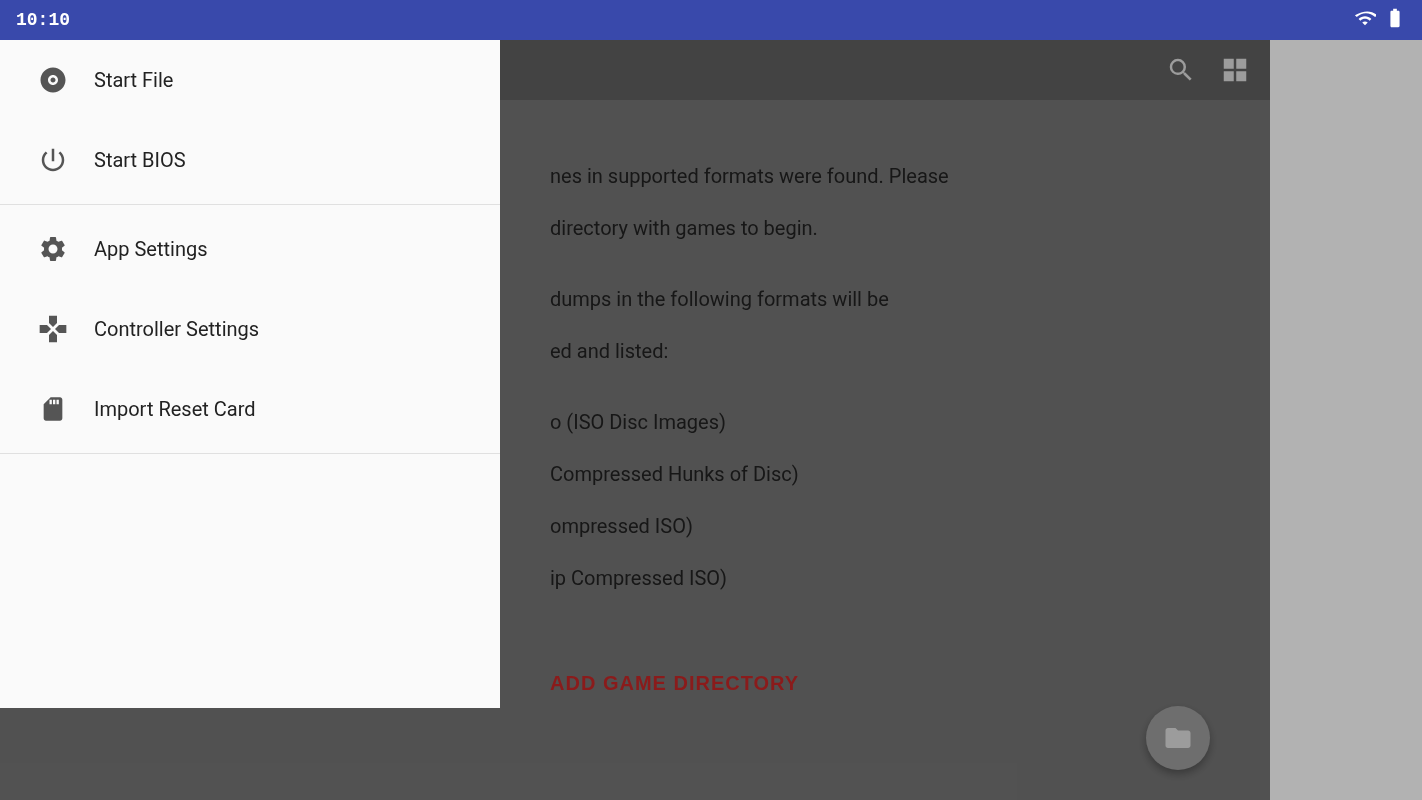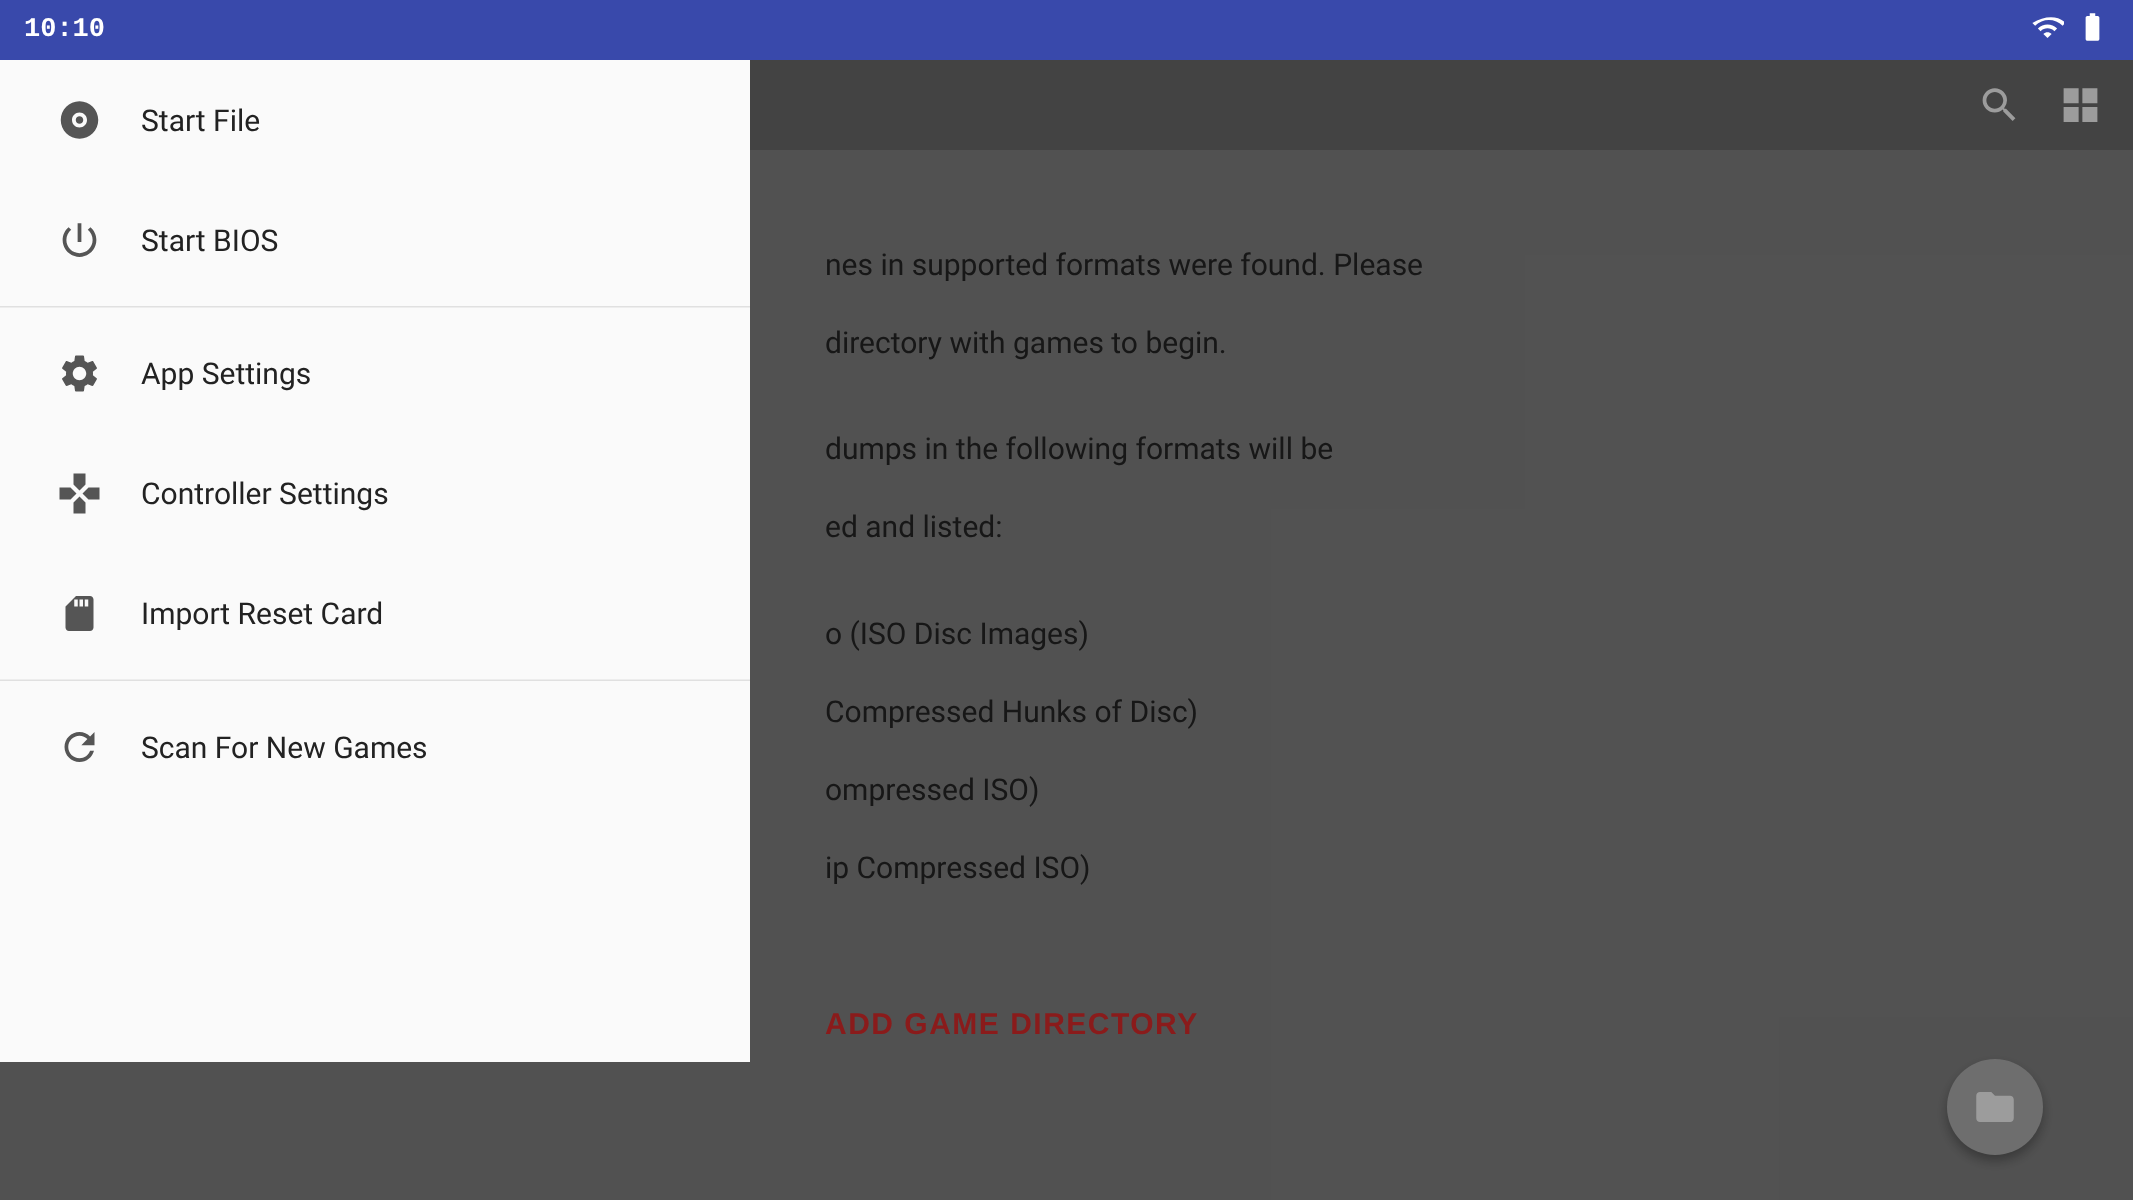--- a/index.html
+++ b/index.html
@@ -33,21 +33,21 @@
       display: flex;
       align-items: center;
       gap: 8px;
     }
 
     
     .main-content {
       position: absolute;
       top: 40px;
       left: 0;
-      width: 1422px;
+      width: 1270px;
       height: 760px;
       background: #757575;
     }
 
     
     .toolbar {
       width: 100%;
       height: 60px;
       background: #616161;
       display: flex;
@@ -268,23 +268,15 @@
       <svg width="28" height="28" viewBox="0 0 24 24" fill="#555">
         <path d="M18 2h-8L4 8v12c0 1.1.9 2 2 2h12c1.1 0 2-.9 2-2V4c0-1.1-.9-2-2-2zm-6 2h2v4h-2V4zm-3 0h2v4H9V4zm6 0h2v4h-2V4z"></path>
       </svg>
     </div>
     <span class="sidebar-label">Import Reset Card</span>
   </div>
 
 
   <div class="sidebar-divider"></div>
 
-  <div class="sidebar-item">
-    <div class="sidebar-icon">
-      <svg width="30" height="30" viewBox="0 0 24 24" fill="#555">
-        <path d="M17.65 6.35C16.2 4.9 14.21 4 12 4c-4.42 0-7.99 3.58-7.99 8s3.57 8 7.99 8c3.73 0 6.84-2.55 7.73-6h-2.08c-.82 2.33-3.04 4-5.65 4-3.31 0-6-2.69-6-6s2.69-6 6-6c1.66 0 3.14.69 4.22 1.78L13 11h7V4l-2.35 2.35z"></path>
-      </svg>
-    </div>
-    <span class="sidebar-label">Scan For New Games</span>
-  </div>
 
 
 </div>
 
 </body></html>

